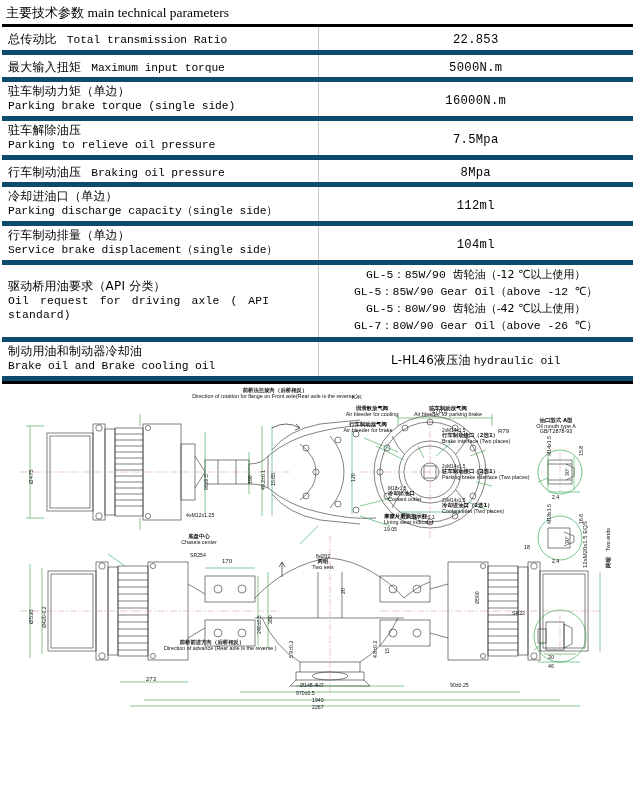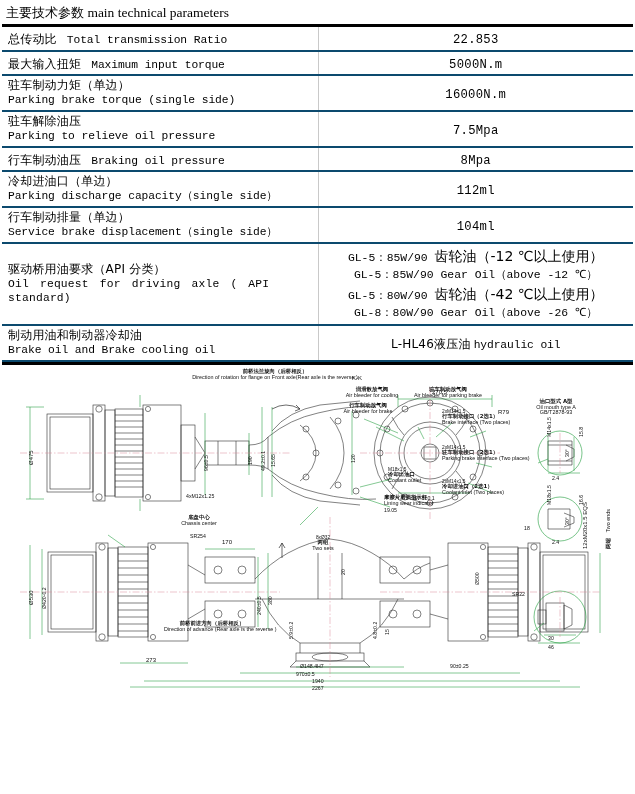--- a/index.html
+++ b/index.html
@@ -24,21 +24,21 @@
   .rule-thick { height:3px; background:#000; margin:0 2px 0 2px; }
 
   
   table.spec {
     width:631px;
     margin:0 2px;
     border-collapse:collapse;
     table-layout:fixed;
   }
   table.spec td {
-    border-bottom:2px solid #0c4a6e;
+    border-bottom:5px solid #0c4a6e;
     vertical-align:middle;
     padding:2px 6px;
   }
   td.label { width:316px; border-right:1px solid #c9c9c9; }
   td.value { width:315px; text-align:center; }
 
   .cnline {
     font-family:"DejaVu Sans", sans-serif;
     font-size:12px;
     line-height:1.25;
@@ -60,21 +60,21 @@
     font-size:12.2px;
     letter-spacing:.3px;
   }
   .oilcell { text-align:center; padding:1px 4px; }
   .oilline {
     font-family:"Liberation Mono", monospace;
     font-size:11.4px;
     line-height:1.5;
     white-space:nowrap;
   }
-  .oilline .cn { font-family:"DejaVu Sans", sans-serif; font-size:14px;margin-top:28px; }
+  .oilline .cn { font-family:"DejaVu Sans", sans-serif; font-size:11px;margin-top:28px; }
   .justify3 { }
   .justify3 .enline { letter-spacing:.2px; word-spacing:4px; white-space:normal; }
   .lastrow td { border-bottom:none; }
   .rule-thick-bottom { height:3px; background:#000; margin:0 2px; }
 
   
   .drawing { position:relative; width:635px; height:325px; margin-top:2px; }
   .drawing svg { position:absolute; left:0; top:0; }
   .anno {
     position:absolute;
@@ -188,21 +188,21 @@
           <div class="oilline">
             <span>GL-5：85W/90 </span><span class="cn">齿轮油（-12 ℃以上使用）</span>
           </div>
           <div class="oilline">
             <span>GL-5：85W/90 Gear Oil（above -12 ℃）</span>
           </div>
           <div class="oilline">
             <span>GL-5：80W/90 </span><span class="cn">齿轮油（-42 ℃以上使用）</span>
           </div>
           <div class="oilline">
-            <span>GL-8：80W/90 Gear Oil（above -26 ℃）</span>
+            <span>GL-7：80W/90 Gear Oil（above -26 ℃）</span>
           </div>
         </td>
       </tr>
 
       <tr class="lastrow">
         <td class="label">
           <div class="cnline">制动用油和制动器冷却油</div>
           <div class="enline">Brake oil and Brake cooling oil</div>
         </td>
         <td class="value">

